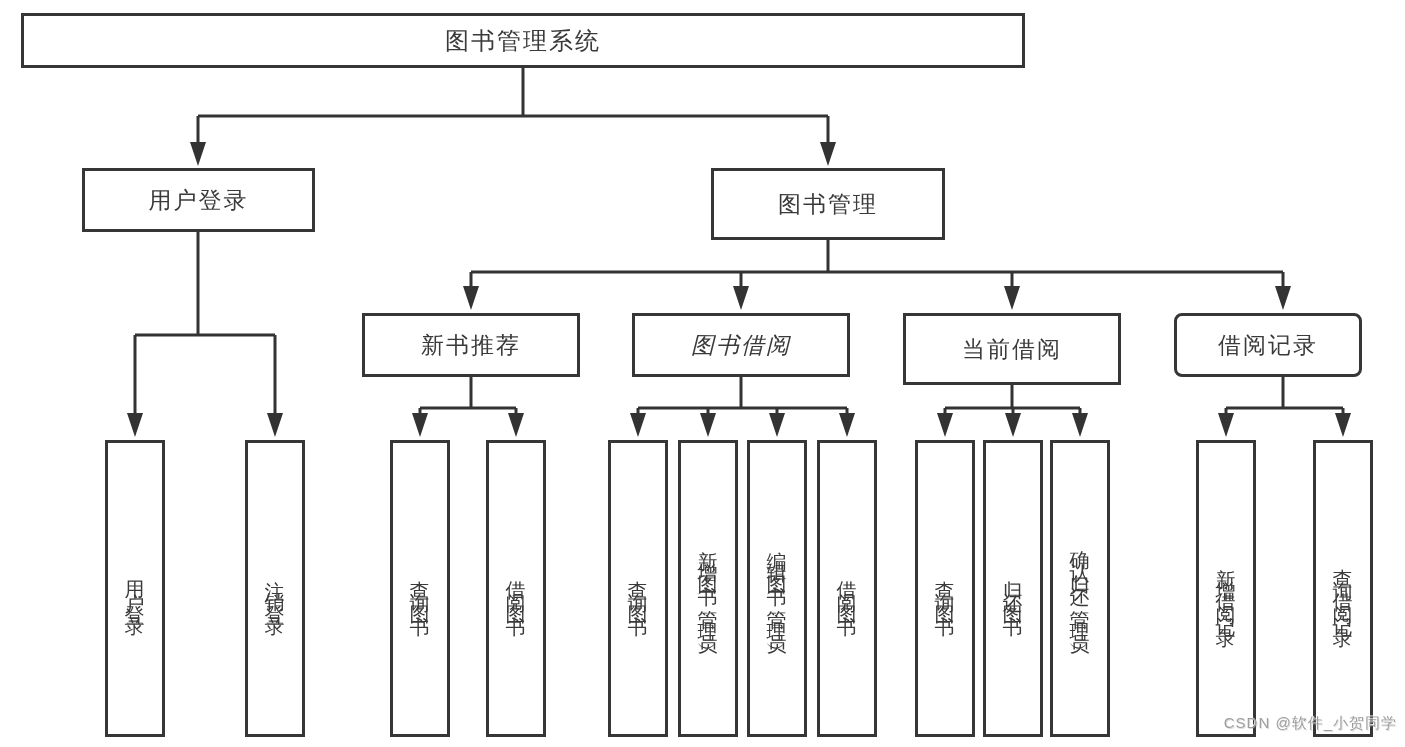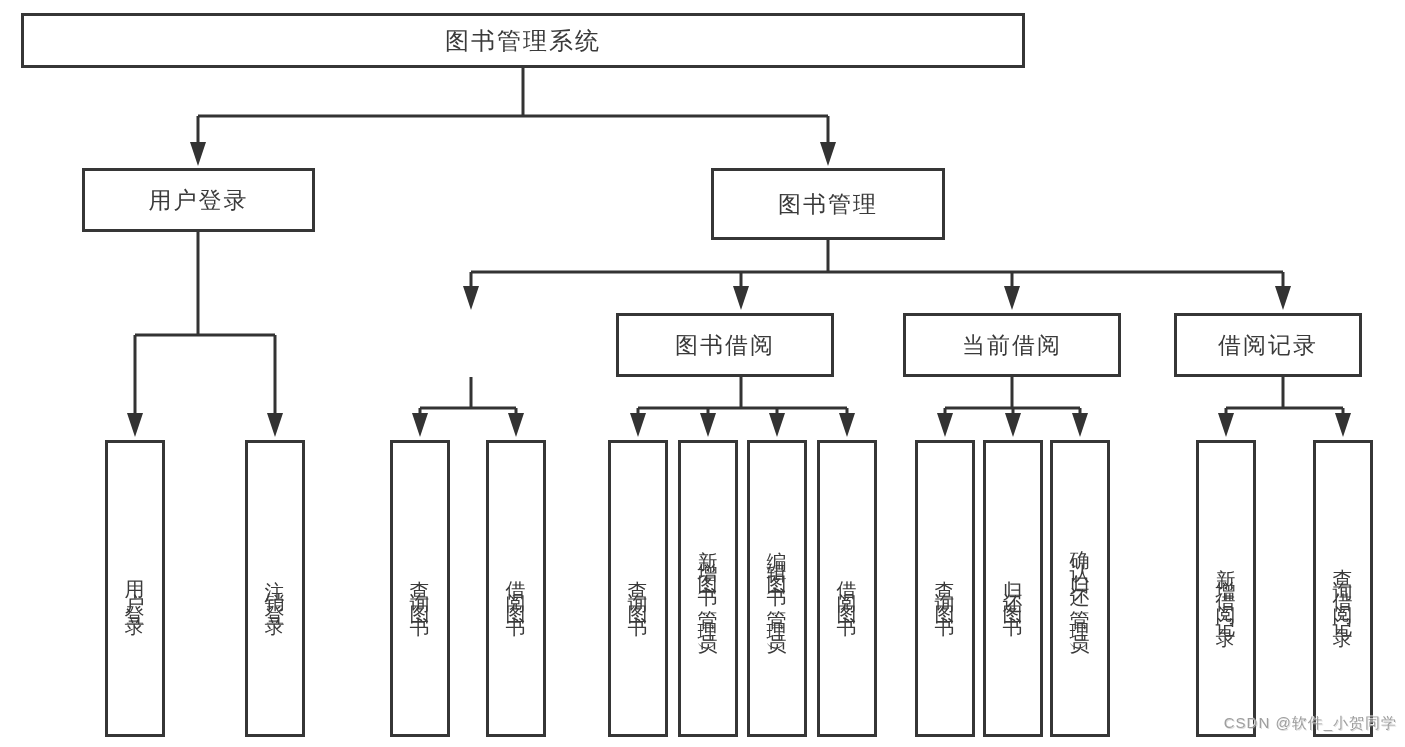--- a/index.html
+++ b/index.html
@@ -138,23 +138,24 @@
       <path d="M1226 437 L1218 413 L1234 413 Z" fill="#333333" stroke="none"></path>
       <path d="M1343 437 L1335 413 L1351 413 Z" fill="#333333" stroke="none"></path>
     </g>
   </svg>
 
   <div class="node h-node root-node" style="left:21px; top:13px; width:1004px; height:55px;">图书管理系统</div>
 
   <div class="node h-node" style="left:82px; top:168px; width:233px; height:64px;">用户登录</div>
   <div class="node h-node" style="left:711px; top:168px; width:234px; height:72px;">图书管理</div>
 
-  <div class="node h-node" style="left:616px; top:313px; width:218px; height:64px;">图书借阅</div>
-  <div class="node h-node" style="left:903px; top:313px; width:218px; height:64px;">当前借阅</div>
-  <div class="node h-node" style="left:1174px; top:313px; width:188px; height:64px;">借阅记录</div>
+  <div class="node h-node" style="left:362px; top:313px; width:218px; height:64px;">新书推荐</div>
+  <div class="node h-node" style="left:632px; top:313px; width:218px; height:64px;font-style:italic;">图书借阅</div>
+  <div class="node h-node" style="left:903px; top:313px; width:218px; height:72px;">当前借阅</div>
+  <div class="node h-node" style="left:1174px; top:313px; width:188px; height:64px;border-radius:8px;">借阅记录</div>
 
   <div class="node v-node" style="left:105px; top:440px; width:60px; height:297px;">用户登录</div>
   <div class="node v-node" style="left:245px; top:440px; width:60px; height:297px;">注销登录</div>
 
   <div class="node v-node" style="left:390px; top:440px; width:60px; height:297px;">查询图书</div>
   <div class="node v-node" style="left:486px; top:440px; width:60px; height:297px;">借阅图书</div>
 
   <div class="node v-node" style="left:608px; top:440px; width:60px; height:297px;">查询图书</div>
   <div class="node v-node" style="left:678px; top:440px; width:60px; height:297px;">新增图书（管理员）</div>
   <div class="node v-node" style="left:747px; top:440px; width:60px; height:297px;">编辑图书（管理员）</div>

